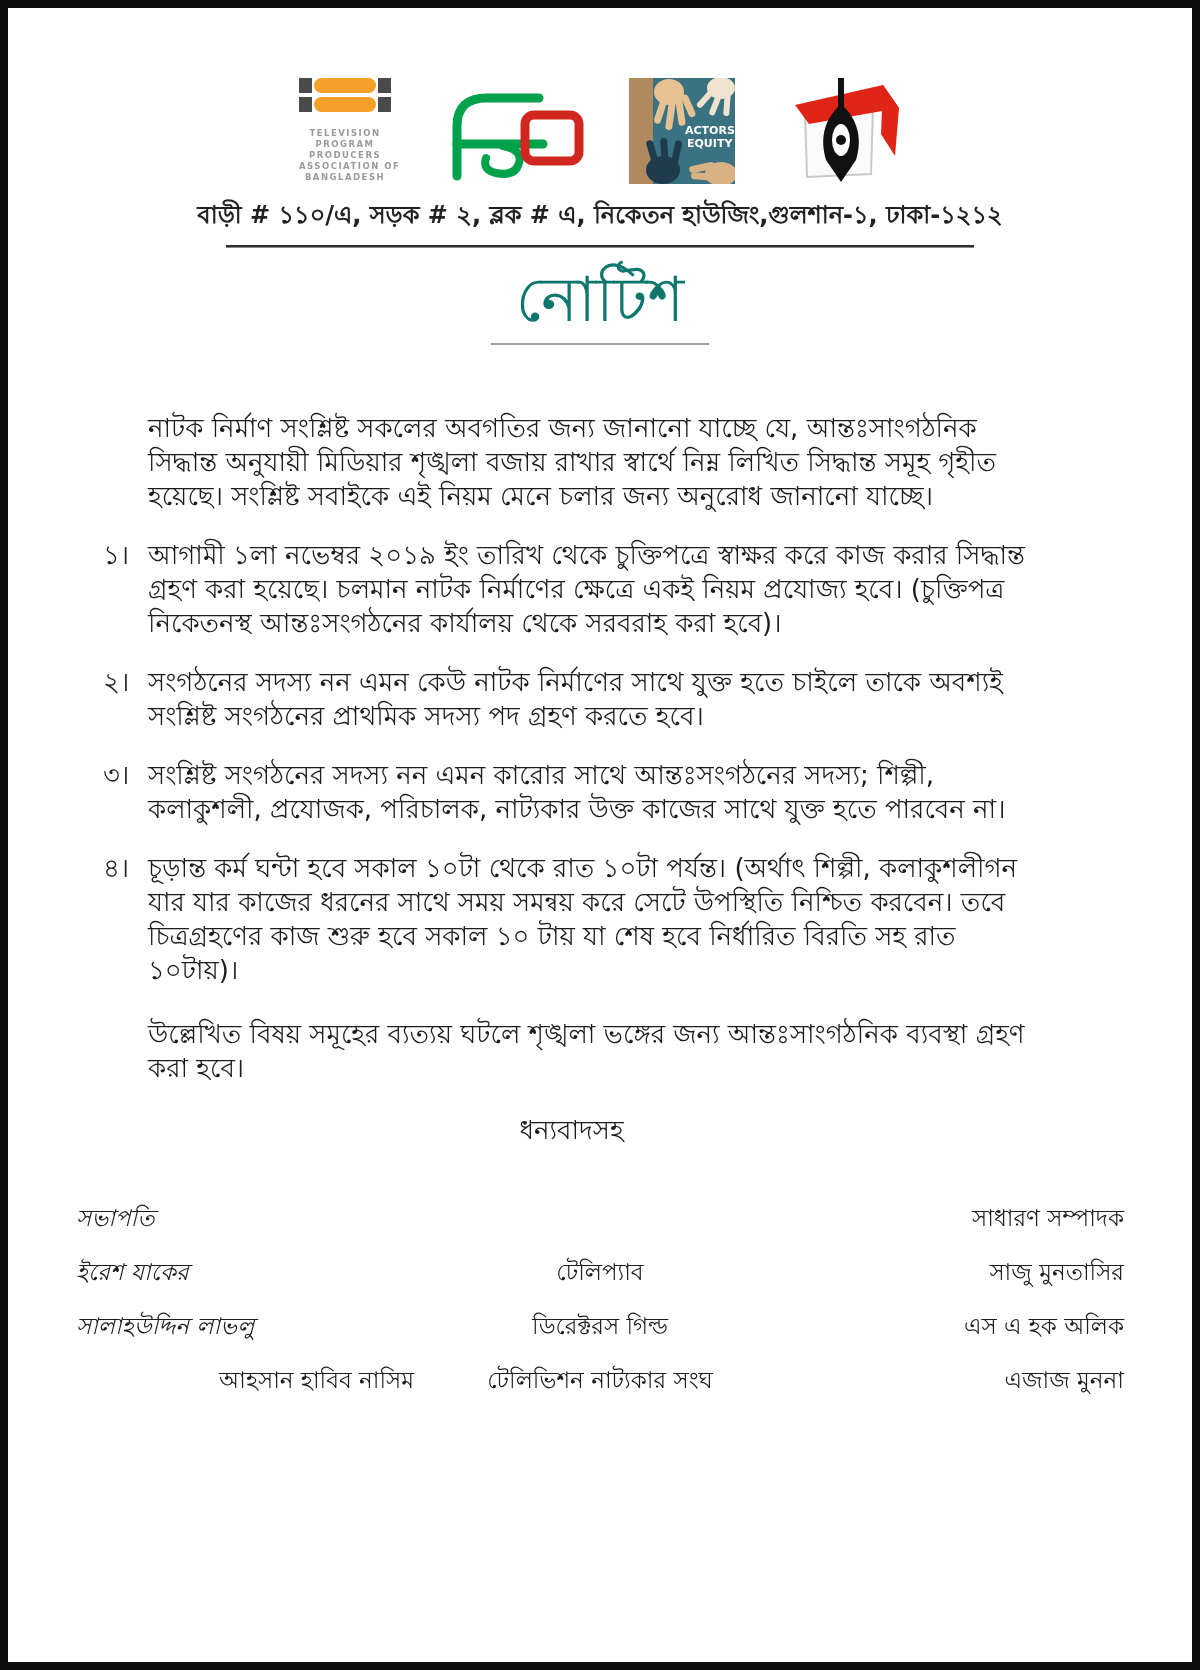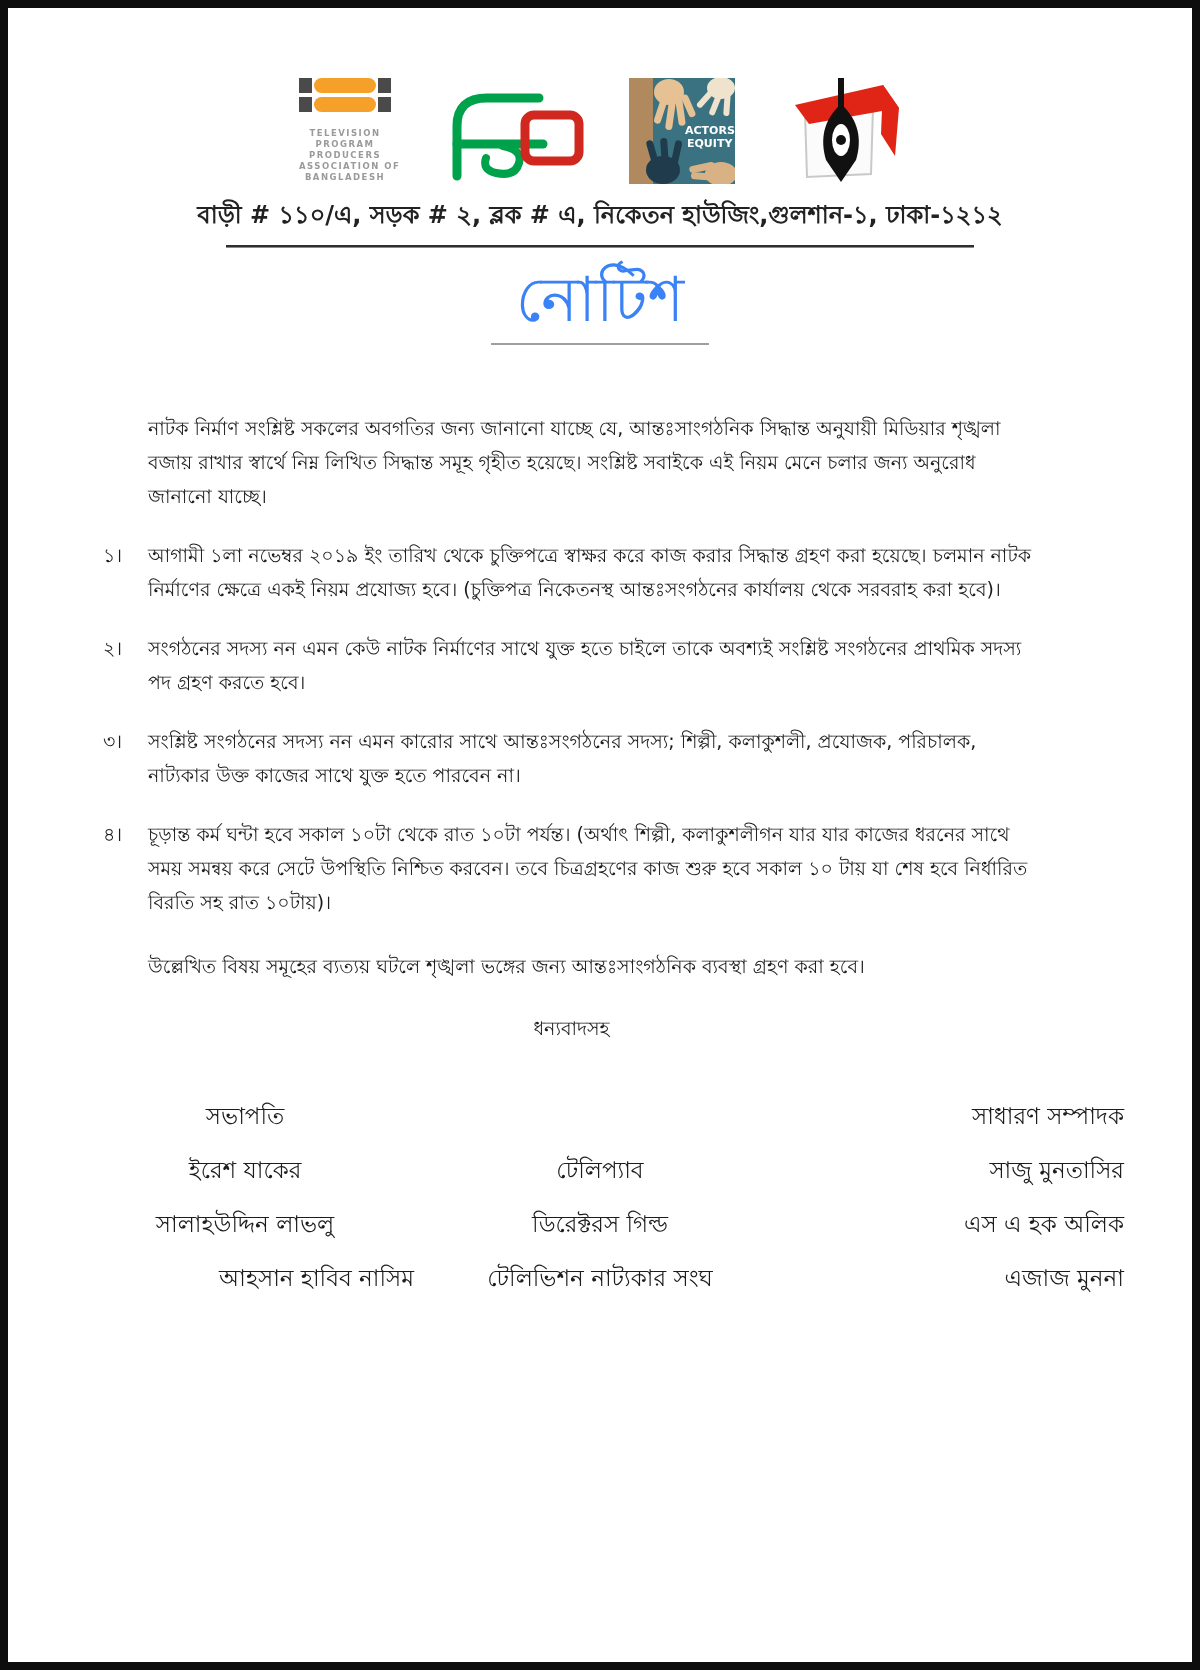--- a/index.html
+++ b/index.html
@@ -22,37 +22,37 @@
   .tppab .bar .mid { flex:1; background:#f5a028; border-radius:8px; margin:0 2px; }
   .tppab .lines { margin-top:16px; }
   .tppab .lines div {
     font-size:8.5px; font-weight:bold; letter-spacing:1.5px;
     color:#9a9a9a; line-height:11px; white-space:nowrap;
   }
   
   .address { margin-top:6px; font-size:24px; font-weight:bold; color:#222; }
   .divider { width:748px; height:3px; margin:9px auto 0;
              border-top:2px solid #2e2e2e; border-bottom:1px solid #8a8a8a; }
-  .title { margin-top:16px; font-size:62px; line-height:1.15; color:#3b82f6; }
+  .title { margin-top:16px; font-size:62px; line-height:1.15; color:#0f766e; }
   .title-underline { width:218px; height:2px; background:#9f9f9f; margin:8px auto 0; }
   
-  .body-wrap { padding:66px 152px 0 95px; font-size:19px; line-height:34px; }
+  .body-wrap { padding:66px 152px 0 95px; font-size:26px; line-height:34px; }
   .intro, .closing { margin-left:45px; text-align:left; }
   .item { display:flex; margin-top:25px; }
   .item .num { width:45px; flex:0 0 45px; }
   .item .txt { flex:1; }
   .closing { margin-top:30px; }
   .thanks { margin-top:28px; text-align:center; }
   
   .signatures {
     margin-top:56px; padding:0 68px;
     display:grid; grid-template-columns: 1fr 1.1fr 1fr;
     row-gap:24px; font-size:23px; line-height:30px;
   }
-  .sig-l { text-align:center; }
+  .sig-l { text-align:left;font-style:italic; }
   .sig-c { text-align:center; }
   .sig-r { text-align:right; }
 </style>
 </head>
 <body>
 
 <div class="page">
 
   <div class="header">
     <div class="logos">

